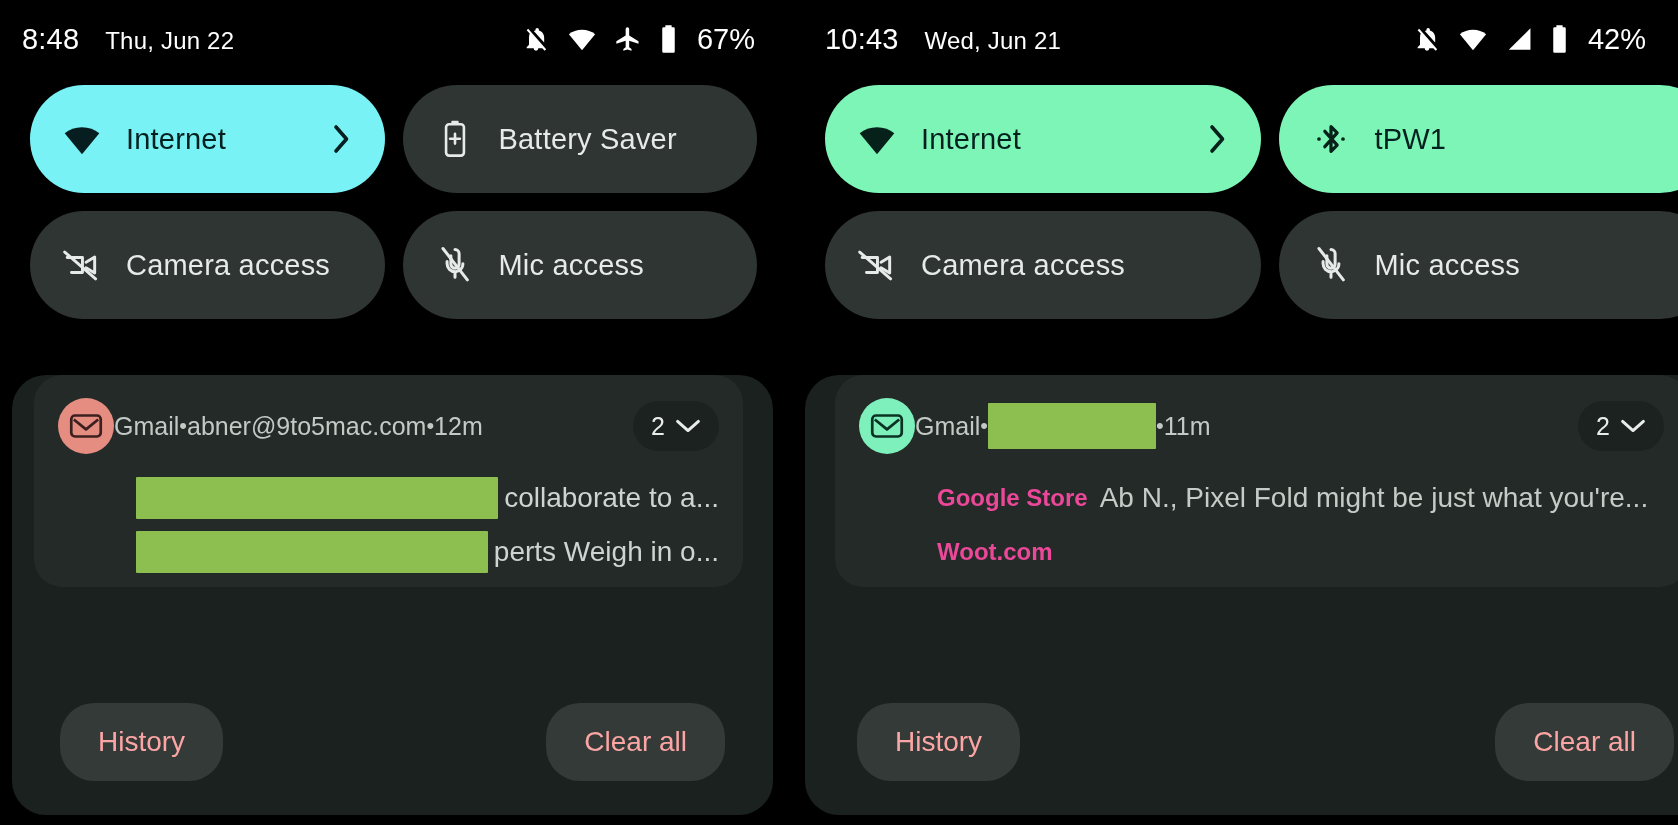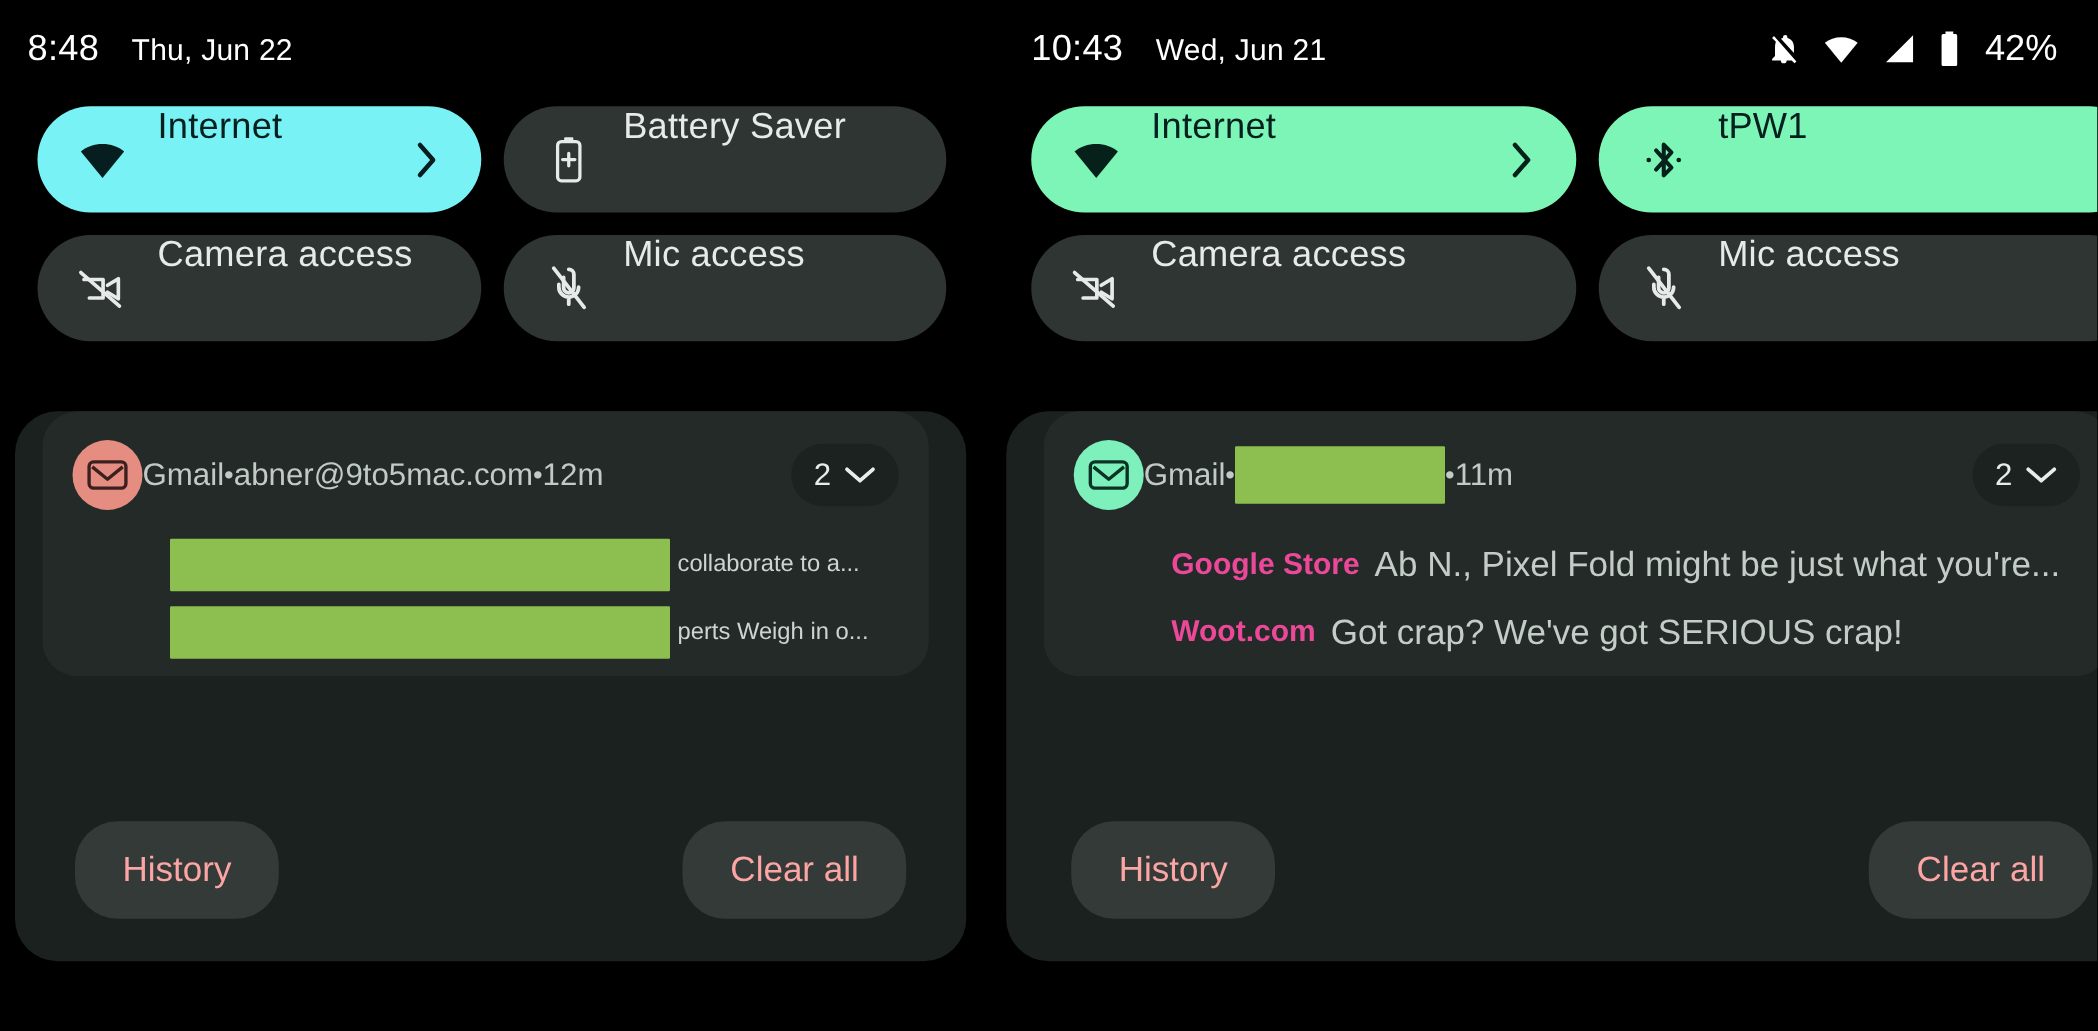--- a/index.html
+++ b/index.html
@@ -32,23 +32,23 @@
 
   .panel-left  .statusbar { padding: 0 30px 0 22px; }
   .panel-right .statusbar { padding: 0 32px 0 32px; }
 
   
   .tiles { display: grid; grid-template-columns: 1fr 1fr; gap: 18px 18px; }
   .panel-left  .tiles { padding: 7px 28px 0 30px; }
   .panel-right .tiles { padding: 7px 0px 0 32px; margin-right: -36px; }
 
   .tile {
-    height: 85px; border-radius: 56px;
+    height: 108px; border-radius: 56px;
     background: #2e3532;
-    display: flex; 
+    display: flex; align-items: center;
     padding: 0 30px;
     color: #e6eae8;
     position: relative;
     cursor: pointer;
   }
   .tile .tile-icon { width: 44px; display:flex; align-items:center; justify-content:center; flex:0 0 44px;}
   .tile .tile-label {
     font-size: 29px; font-weight: 500; letter-spacing: .2px;
     margin-left: 22px; white-space: nowrap;
   }
@@ -100,21 +100,21 @@
     display: flex; align-items: center; justify-content: center; gap: 10px;
     padding: 0 16px;
     color: #e8edeb; font-size: 25px;
     cursor: pointer;
   }
 
   .notif-lines { margin-top: 20px; padding-left: 78px; }
   .notif-line { display: flex; align-items: center; height: 46px; margin-bottom: 8px; overflow: hidden; white-space: nowrap; }
   .notif-line .redact-line1 { width: 400px; height: 42px; }
   .notif-line .redact-line2 { width: 400px; height: 42px; }
-  .nl-rest { color: #cdd4d1; font-size: 19px; margin-left: 6px; }
+  .nl-rest { color: #cdd4d1; font-size: 28px; margin-left: 6px; }
   .nl-sender { color: #ec4899; font-size: 24px; font-weight: 700; }
   .nl-body { color: #c4ccc8; font-size: 28px; margin-left: 12px; }
 
   
   .shade-actions {
     position: absolute; left: 0; right: 0; bottom: 34px;
     display: flex; align-items: center; justify-content: space-between;
     padding: 0 48px;
   }
   .pill-btn {
@@ -135,20 +135,43 @@
 <body>
 
 <div class="screen">
 
   <div class="panel panel-left">
 
     <div class="statusbar">
       <div class="sb-left">
         <span class="sb-time">8:48</span>
         <span class="sb-date">Thu, Jun 22</span>
+      </div>
+      <div class="sb-right">
+        <span class="sb-icon">
+          <svg width="28" height="28" viewBox="0 0 24 24" fill="#fff">
+            <path d="M19 17v-6c0-3.1-1.6-5.6-4.5-6.3V4a1.5 1.5 0 0 0-3 0v.7c-.5.1-1 .3-1.4.5L19 14.9V17zM5.3 3.3 4 4.6l2.6 2.6C6.2 8.3 6 9.6 6 11v6l-2 2v1h13.4l2 2 1.3-1.3L5.3 3.3zM12 22a2 2 0 0 0 2-2h-4a2 2 0 0 0 2 2z"></path>
+          </svg>
+        </span>
+        <span class="sb-icon">
+          <svg width="30" height="26" viewBox="0 0 24 20" fill="#fff">
+            <path d="M12 19 1.5 6.2C4.3 3.9 8 2.6 12 2.6s7.7 1.3 10.5 3.6L12 19z"></path>
+          </svg>
+        </span>
+        <span class="sb-icon">
+          <svg width="28" height="28" viewBox="0 0 24 24" fill="#fff">
+            <path d="M21 16v-2l-8-5V3.5a1.5 1.5 0 0 0-3 0V9l-8 5v2l8-2.5V19l-2 1.5V22l3.5-1 3.5 1v-1.5L13 19v-5.5L21 16z"></path>
+          </svg>
+        </span>
+        <span class="sb-icon">
+          <svg width="19" height="30" viewBox="0 0 14 24" fill="#fff">
+            <path d="M9.5 1H4.5v1.6H3A1 1 0 0 0 2 3.6V22a1 1 0 0 0 1 1h8a1 1 0 0 0 1-1V3.6a1 1 0 0 0-1-1H9.5V1z"></path>
+          </svg>
+        </span>
+        <span class="sb-batt-txt">67%</span>
       </div>
     </div>
 
     <div class="tiles">
 
       <div class="tile active cyan">
         <span class="tile-icon">
           <svg width="40" height="33" viewBox="0 0 24 20" fill="#061e1f">
             <path d="M12 19 1.5 6.2C4.3 3.9 8 2.6 12 2.6s7.7 1.3 10.5 3.6L12 19z"></path>
           </svg>
@@ -352,21 +375,20 @@
           </span>
         </div>
 
         <div class="notif-lines">
           <div class="notif-line">
             <span class="nl-sender">Google Store</span>
             <span class="nl-body">Ab N., Pixel Fold might be just what you're...</span>
           </div>
           <div class="notif-line">
             <span class="nl-sender">Woot.com</span>
-            <span class="nl-body">Got crap? We've got SERIOUS crap!</span>
           </div>
         </div>
       </div>
 
       <div class="shade-actions">
         <button class="pill-btn">History</button>
         <button class="pill-btn">Clear all</button>
       </div>
     </div>
   </div>

